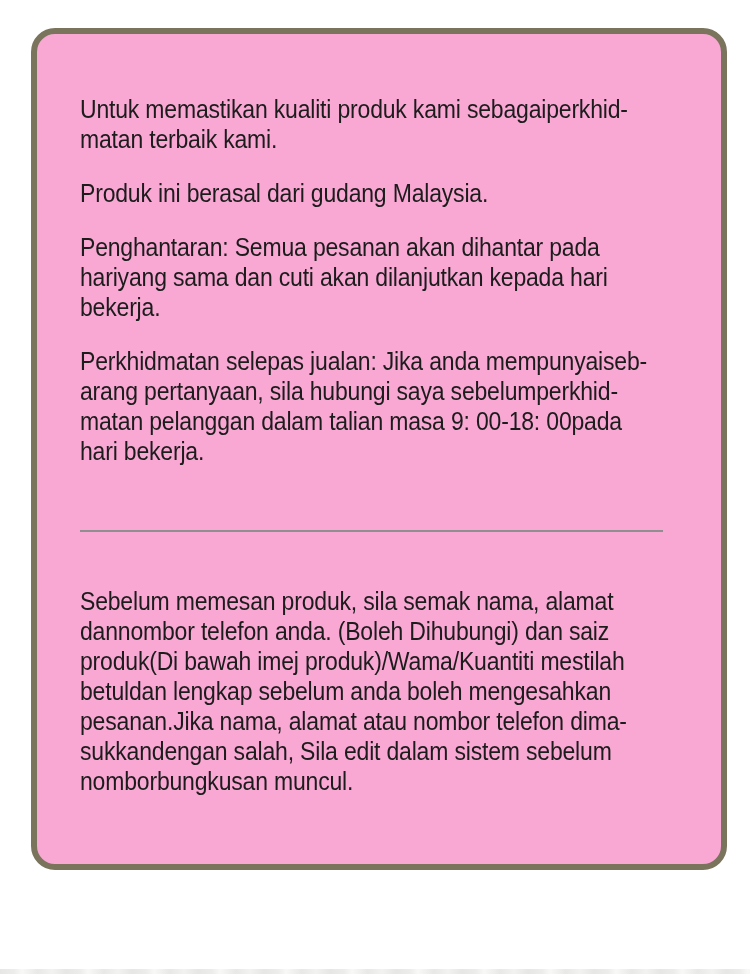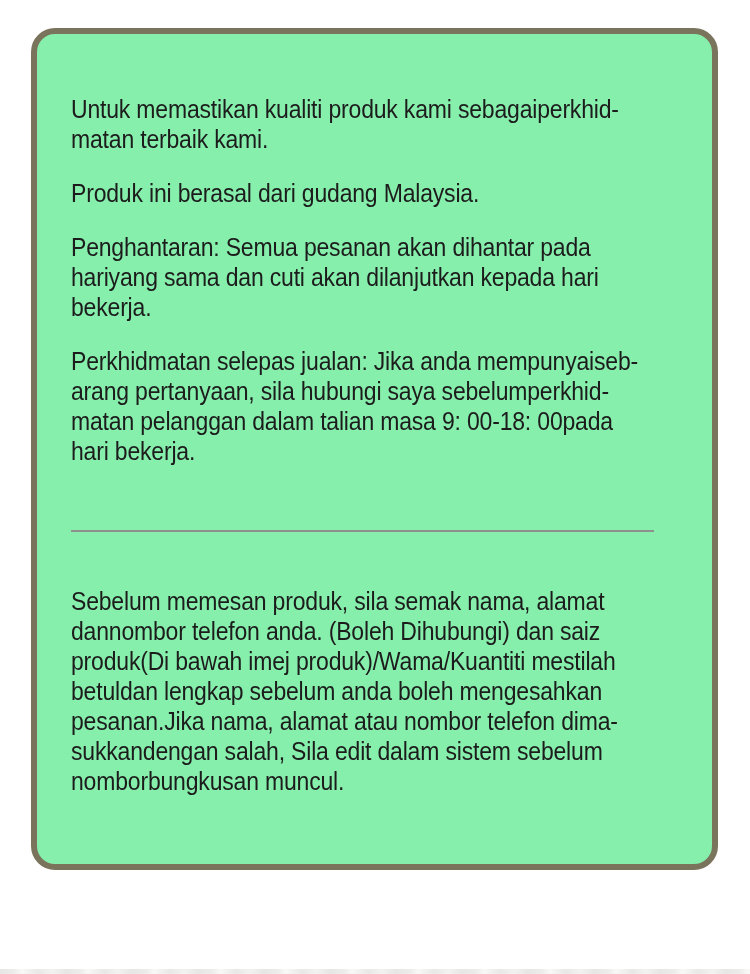--- a/index.html
+++ b/index.html
@@ -15,22 +15,23 @@
     font-family: "Liberation Sans", sans-serif;
   }
   .notice-card {
     position: absolute;
     left: 31px;
     top: 28px;
     width: 675px;
     height: 830px;
     border: 6px solid #7a745d;
     border-radius: 24px;
-    background: #86efac;
+    background: #f9a8d4;
     box-sizing: content-box;
+    padding-left: 9px;
   }
   .card-content {
     padding: 60px 28px 0 34px;
   }
   .para {
     margin: 0 0 24px 0;
     font-size: 25px;
     line-height: 30px;
     font-weight: normal;
     color: #1c1c1c;

